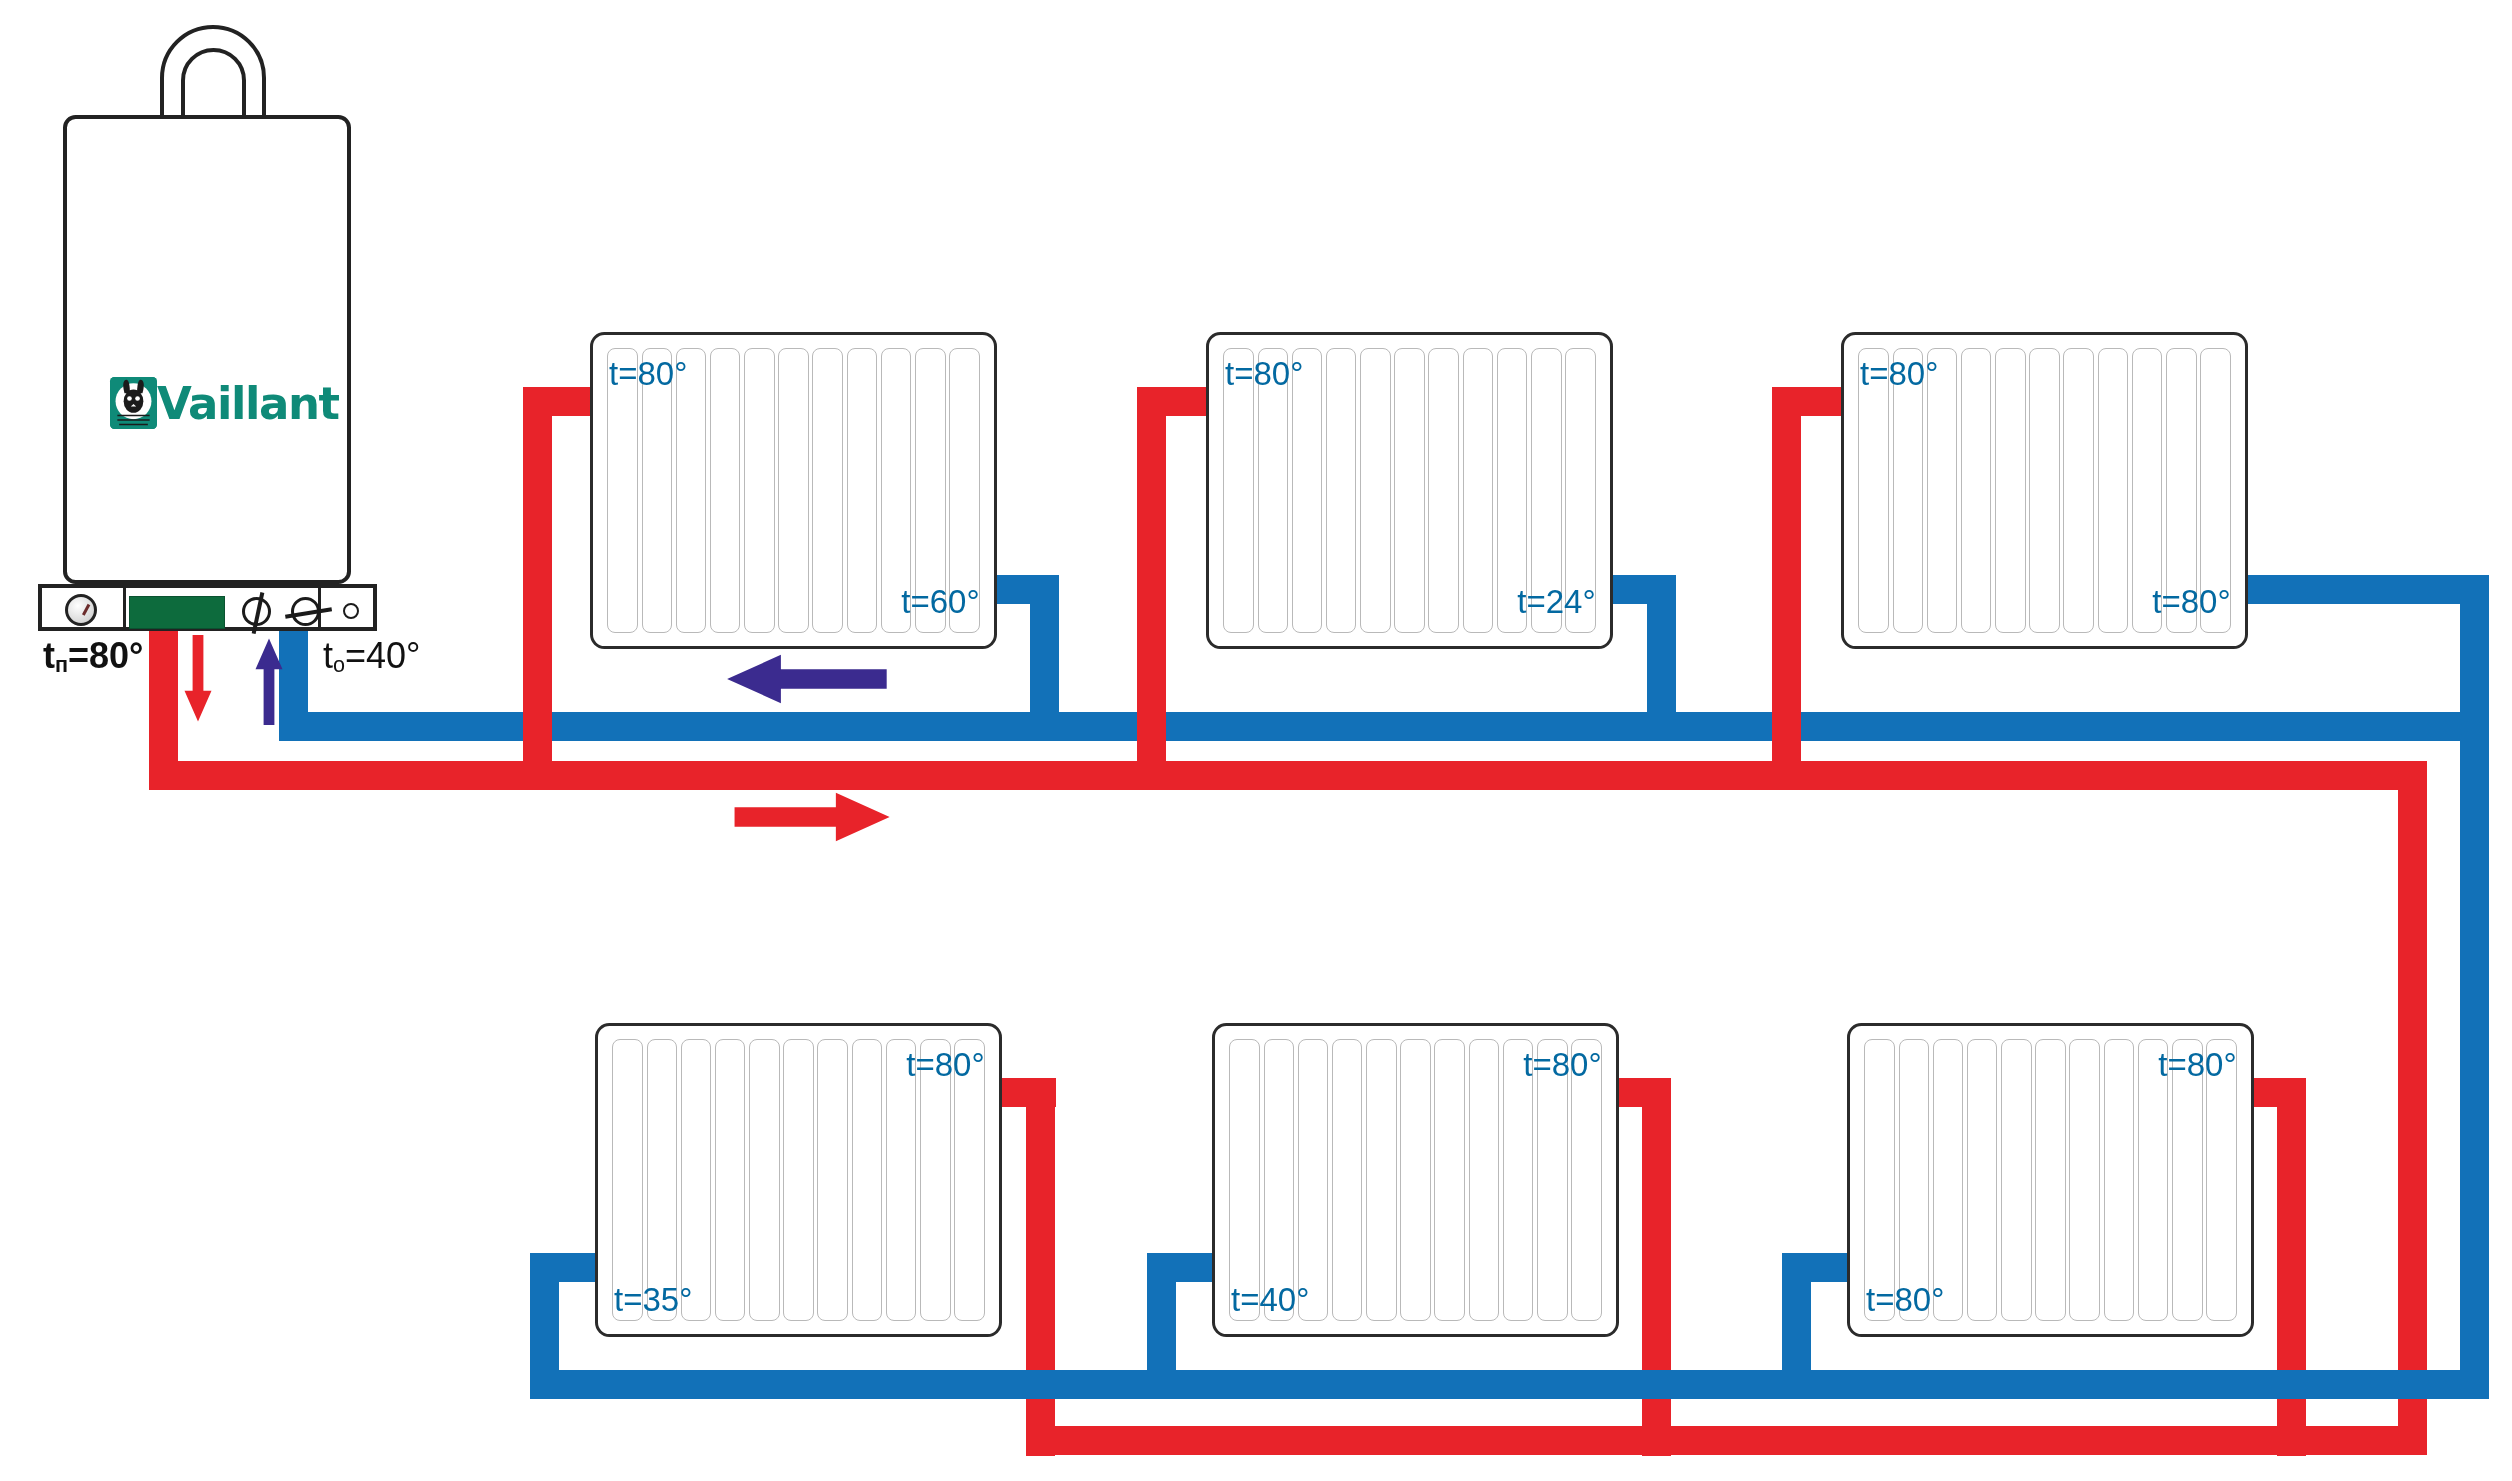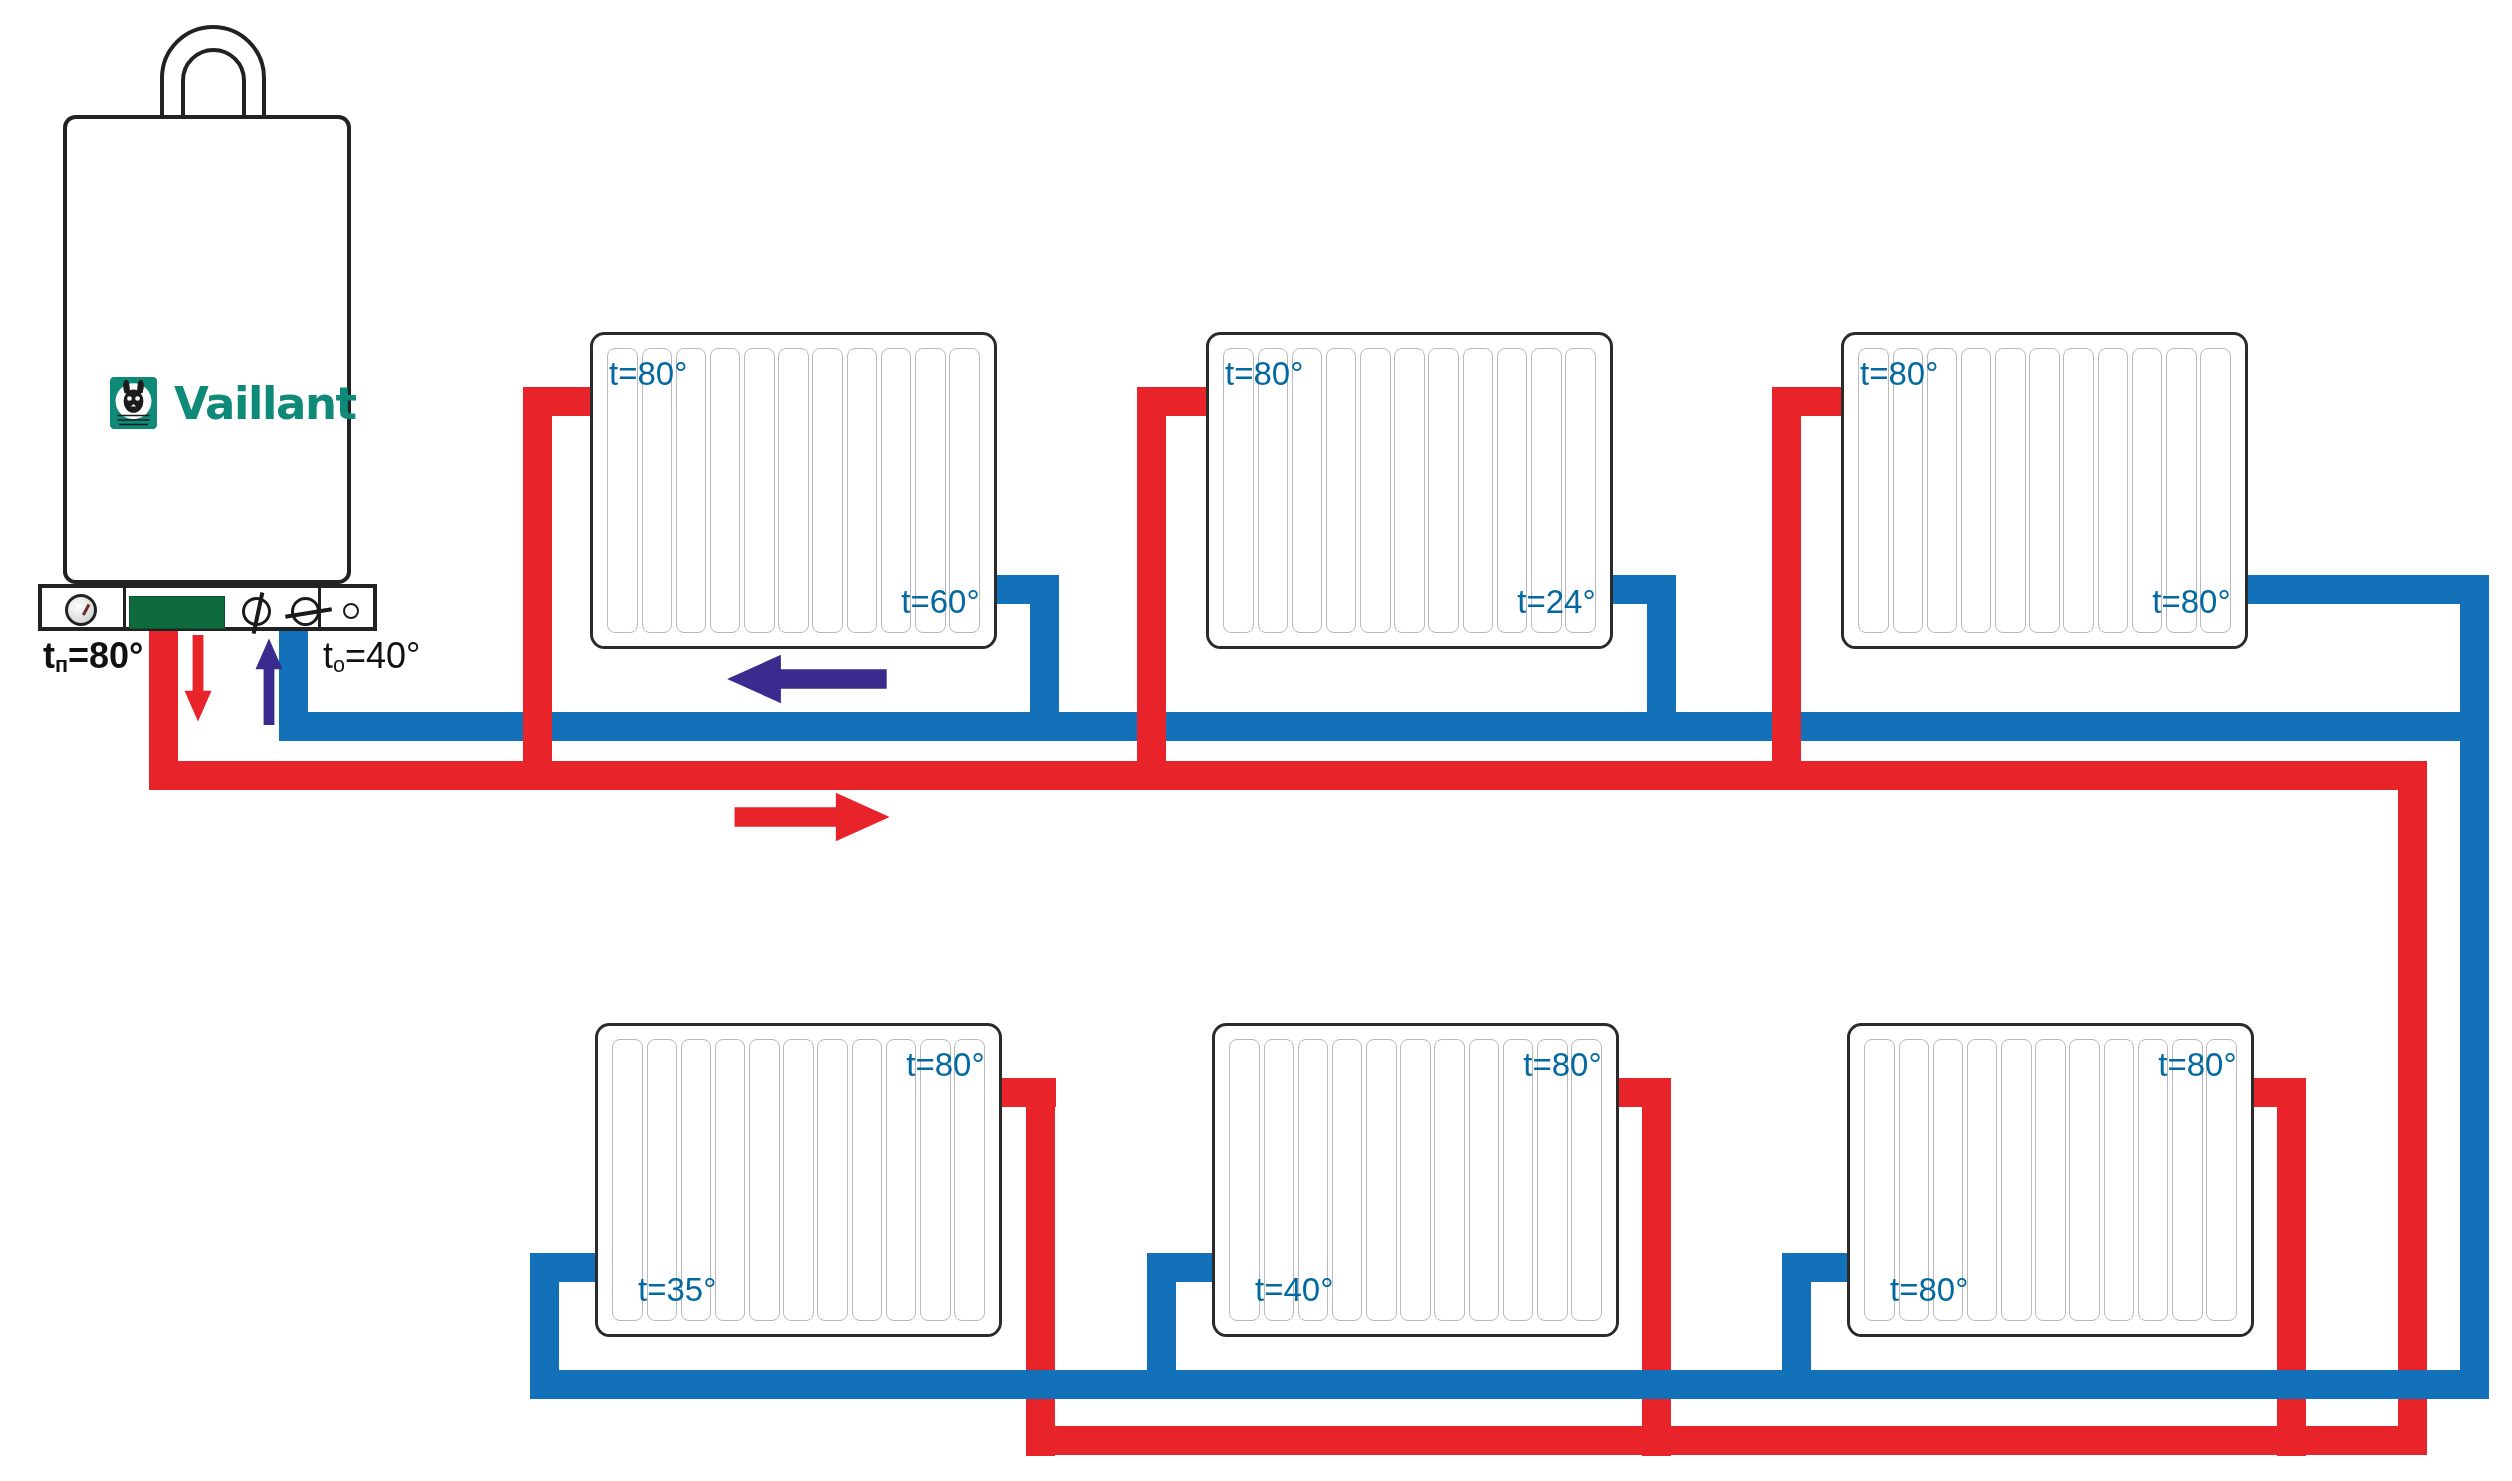--- a/index.html
+++ b/index.html
@@ -30,35 +30,35 @@
       background:#6b2b2b;transform:rotate(28deg);transform-origin:bottom center;}
   .lcd{position:absolute;left:87px;top:8px;width:94px;height:31px;background:#0d6b3d;border:1.8px solid #0a5230;}
   .knob{position:absolute;top:9px;width:29px;height:29px;border:3.6px solid #1b1b1b;border-radius:50%;box-sizing:border-box;background:#fff;}
   .knob.k1{left:200px;}
   .knob.k1:after{content:"";position:absolute;left:10.8px;top:-8px;width:3.6px;height:42px;background:#1b1b1b;transform:rotate(12deg);}
   .knob.k2{left:249px;}
   .knob.k2:after{content:"";position:absolute;left:-9px;top:10.8px;width:47px;height:3.6px;background:#1b1b1b;transform:rotate(-9deg);}
   .led{position:absolute;left:301px;top:15.3px;width:16px;height:16px;border:2.7px solid #1b1b1b;border-radius:50%;box-sizing:border-box;background:#fff;}
 
   
-  .vaillant{position:absolute;left:47px;top:260px;width:207px;height:56px;display:flex;align-items:center;gap:17px;}
+  .vaillant{position:absolute;left:47px;top:260px;width:207px;height:56px;display:flex;align-items:center;gap:0;}
   .v-mark{width:47px;height:52px;background:#0f8a78;border-radius:4.5px;position:relative;flex:0 0 auto;}
   .v-word{font-family:"DejaVu Sans","Liberation Sans",sans-serif;font-weight:bold;font-size:45px;
       color:#0f8a78;letter-spacing:-1.4px;line-height:1;}
 
   
   .radiator{position:absolute;border:3.6px solid #2b2b2b;border-radius:14.4px;background:#fff;box-sizing:border-box;}
   .fins{position:absolute;left:12.6px;right:12.6px;top:12.6px;bottom:12.6px;display:flex;
       justify-content:space-between;align-items:stretch;}
   .fin{flex:1 1 auto;margin:0 1.8px;border:1.8px solid #b9b9b9;border-radius:8px;background:#fff;box-sizing:border-box;}
   .rad-label{position:absolute;font-size:33px;color:#0369a1;white-space:nowrap;font-family:"Liberation Sans","DejaVu Sans",sans-serif;}
   .rad-label.tl{left:16px;top:20px;}
   .rad-label.br{right:14.4px;bottom:25px;}
   .rad-label.tr{right:14.4px;top:20px;}
-  .rad-label.bl{left:16px;bottom:25px;padding-left:24px;}
+  .rad-label.bl{left:16px;bottom:15px;}
 
   
   .tlabel{position:absolute;font-size:36px;color:#111;white-space:nowrap;font-family:"Liberation Sans","DejaVu Sans",sans-serif;}
   .tlabel sub{font-size:21.6px;vertical-align:-3.6px;}
 
   
   .arrow{position:absolute;}
   .arrow svg{display:block;}
 </style>
 </head>

